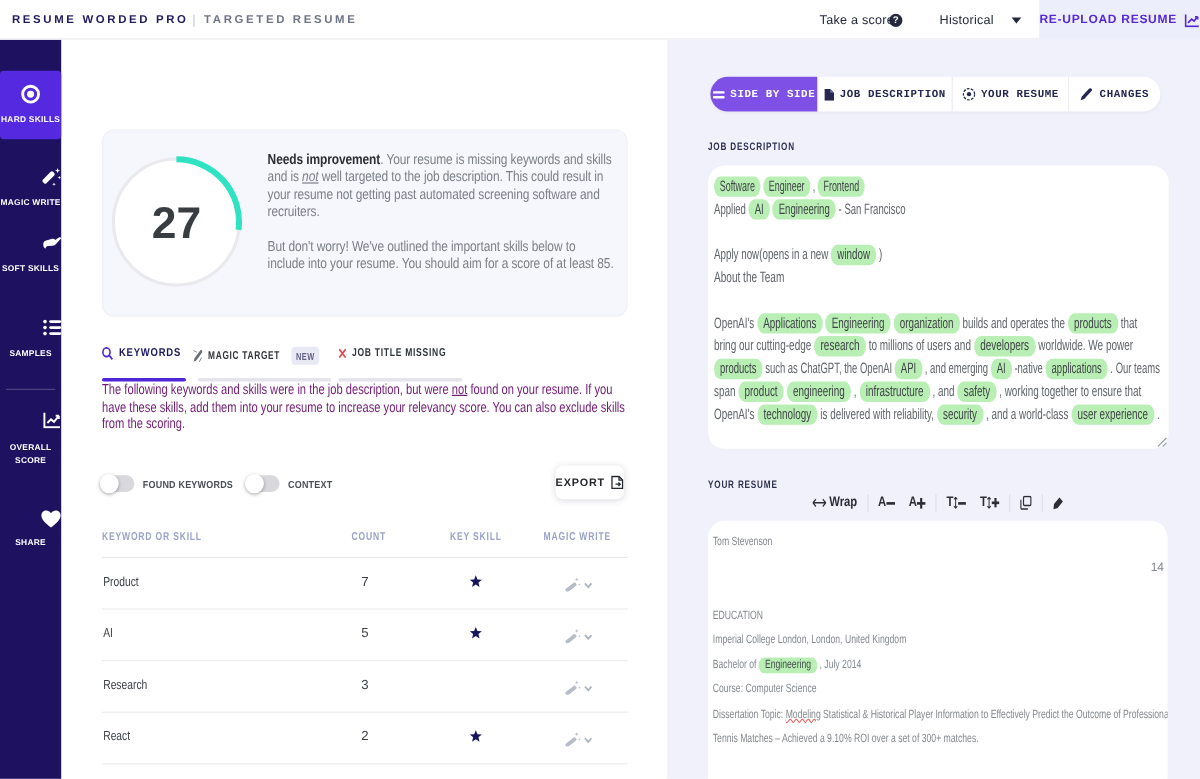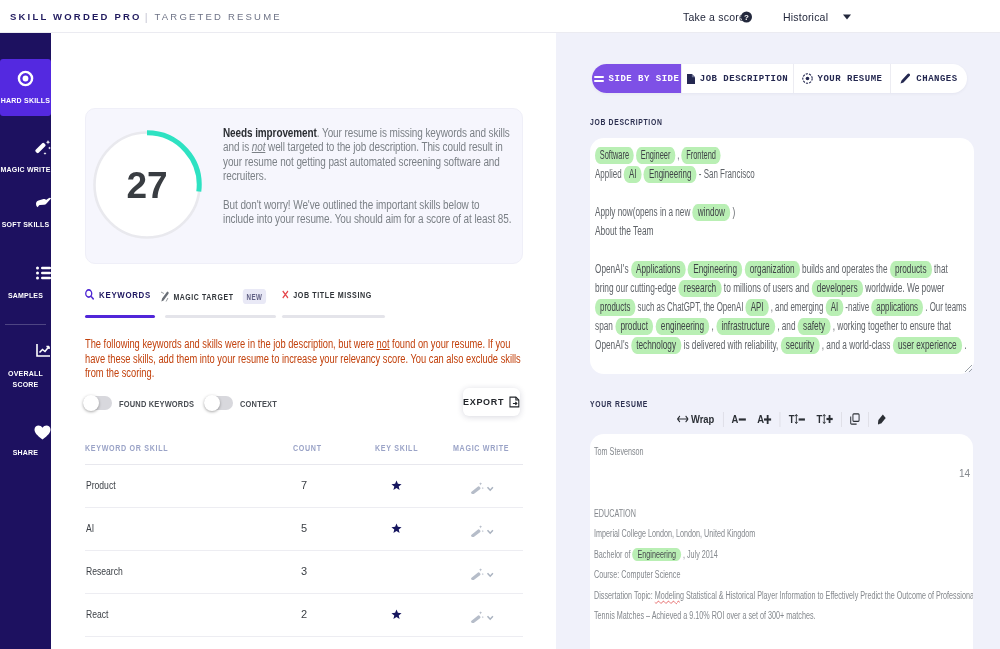--- a/index.html
+++ b/index.html
@@ -3,21 +3,21 @@
 <meta charset="utf-8">
 <style>
   * { margin:0; padding:0; box-sizing:border-box; }
   html,body { width:1000px; height:649px; overflow:hidden; font-family:"Liberation Sans", sans-serif; background:#fff; }
 
   
   #header { position:absolute; left:0; top:0; width:1000px; height:33px; background:#fff; border-bottom:1px solid #ebebf1; z-index:5; }
   #logo { position:absolute; left:10px; top:0; height:33px; display:flex; align-items:center; }
   #logo .l1 { font-size:9.5px; font-weight:700; letter-spacing:2.2px; color:#201a5e; }
   #logo .sep { color:#c6c6d4; margin:0 7px 0 3px; font-size:11px; }
-  #logo .l2 { font-size:9.5px; font-weight:400; letter-spacing:2.2px; color:#6e7386;text-align:center; }
+  #logo .l2 { font-size:9.5px; font-weight:700; letter-spacing:2.2px; color:#6e7386;text-align:center; }
   #hdr-right { position:absolute; left:0; top:0; width:1000px; height:33px; }
   #hdr-right > * { position:absolute; }
   .vcent { top:50%; transform:translateY(-50%); }
   .tour { left:683px; font-size:10.5px; color:#23283c; letter-spacing:0.2px; }
   .qmark { left:741px; width:11px; height:11px; border-radius:50%; background:#23283c; color:#fff; font-size:8px; font-weight:700; display:flex; align-items:center; justify-content:center; }
   .dash { left:783px; font-size:10.5px; color:#23283c; letter-spacing:0.2px; }
   .caret { left:843px; width:0; height:0; border-left:4px solid transparent; border-right:4px solid transparent; border-top:5px solid #23283c; }
   #reupload { left:866px; top:0; width:134px; height:33px; background:#edeefb; display:flex; align-items:center; justify-content:center; gap:6px; color:#5527d7; font-size:10px; font-weight:700; letter-spacing:0.6px; white-space:nowrap; }
 
   
@@ -35,21 +35,21 @@
   #scoreCircle { position:absolute; left:6px; top:21px; }
   #scoretext { position:absolute; left:137px; top:17px; width:300px; font-size:12px; line-height:14.4px; color:#7b8086; letter-spacing:-0.1px; }
   #scoretext .tscale { transform:scaleX(0.83); transform-origin:left top; white-space:nowrap; width:400px; }
   #scoretext b { color:#2b2e33; }
   .gap-line { height:14.4px; }
   .ktab { position:absolute; display:flex; align-items:center; transform-origin:left center; }
   .ktab .txt { font-weight:700; font-size:9.5px; letter-spacing:0.8px; white-space:nowrap; }
   .kt-underline { position:absolute; height:3px; border-radius:2px; }
   .newbadge { background:#e9e9f6; color:#606084; font-size:8.5px; font-weight:700; letter-spacing:0.5px; padding:2.5px 5px; border-radius:4px; margin-left:7px; }
 
-  #kpara { position:absolute; left:34px; top:304px; font-size:12px; line-height:14.6px; color:#c2410c; }
+  #kpara { position:absolute; left:34px; top:284px; font-size:12px; line-height:14.6px; color:#701a75; }
   #kpara .tscale { transform:scaleX(0.775); transform-origin:left top; white-space:nowrap; width:640px; }
 
   .toggle { position:absolute; width:29px; height:14px; border-radius:7px; background:#d8d8dd; }
   .toggle .knob { position:absolute; left:0px; top:-1px; width:16px; height:16px; border-radius:50%; background:#fff; box-shadow:0 1px 3px rgba(0,0,0,0.35); }
   .tog-label { position:absolute; font-size:8.5px; font-weight:600; color:#4a4e54; letter-spacing:0.2px; transform:scaleX(0.88); transform-origin:left center; white-space:nowrap; }
   #exportbtn { position:absolute; left:412px; top:355px; width:57px; height:28px; background:#fff; border-radius:6px; box-shadow:0 1px 6px rgba(40,40,80,0.18); display:flex; align-items:center; justify-content:center; gap:5px; font-size:9px; font-weight:700; letter-spacing:0.7px; color:#23262b; }
 
   
   .th { position:absolute; font-size:9.5px; font-weight:700; letter-spacing:0.9px; color:#9aa3c7; transform:scaleX(0.75); transform-origin:left center; white-space:nowrap; }
   .trow { position:absolute; left:34px; width:438px; height:43px; border-bottom:1px solid #ededf2; }
@@ -86,29 +86,36 @@
   #resumetext .rline { white-space:nowrap; transform:scaleX(0.72); transform-origin:left top; height:20.5px; }
   .rpill { background:#b9efb4; border-radius:8px; padding:1px 7px; color:#46494d; }
   #line14 { position:absolute; right:3px; top:34px; font-size:10px; color:#84888d; }
   .misspell { text-decoration:underline; text-decoration-style:wavy; text-decoration-color:#e25d5d; text-decoration-thickness:1px; }
 </style>
 </head>
 <body>
 
 <div id="header">
   <div id="logo">
-      <span class="l1">SKILL WORDED PRO</span>
+      <span class="l1">RESUME WORDED PRO</span>
       <span class="sep">|</span>
       <span class="l2">TARGETED RESUME</span>
     </div>
   <div id="hdr-right">
     <span class="tour vcent">Take a score</span>
     <span class="qmark vcent">?</span>
     <span class="dash vcent">Historical</span>
     <span class="caret vcent"></span>
+    <div id="reupload">RE-UPLOAD RESUME
+      <svg width="13" height="12" viewBox="0 0 13 12" fill="none" stroke="#5527d7" stroke-width="1.4">
+        <path d="M1 1 V11 H12"></path>
+          <path d="M3 8 L6 5 L8 6.5 L11 3"></path>
+          <path d="M11 3 h-2.2 M11 3 v2.2"></path>
+      </svg>
+    </div>
   </div>
 </div>
 
 <div id="sidebar">
   <div id="sb-active"></div>
 
   <svg class="sb-item" style="top:37px; left:17px; width:17px" width="17" height="17" viewBox="0 0 17 17">
     <circle cx="8.5" cy="8.5" r="6.6" fill="none" stroke="#fff" stroke-width="2.4"></circle>
     <circle cx="8.5" cy="8.5" r="2.9" fill="#fff"></circle>
   </svg>

